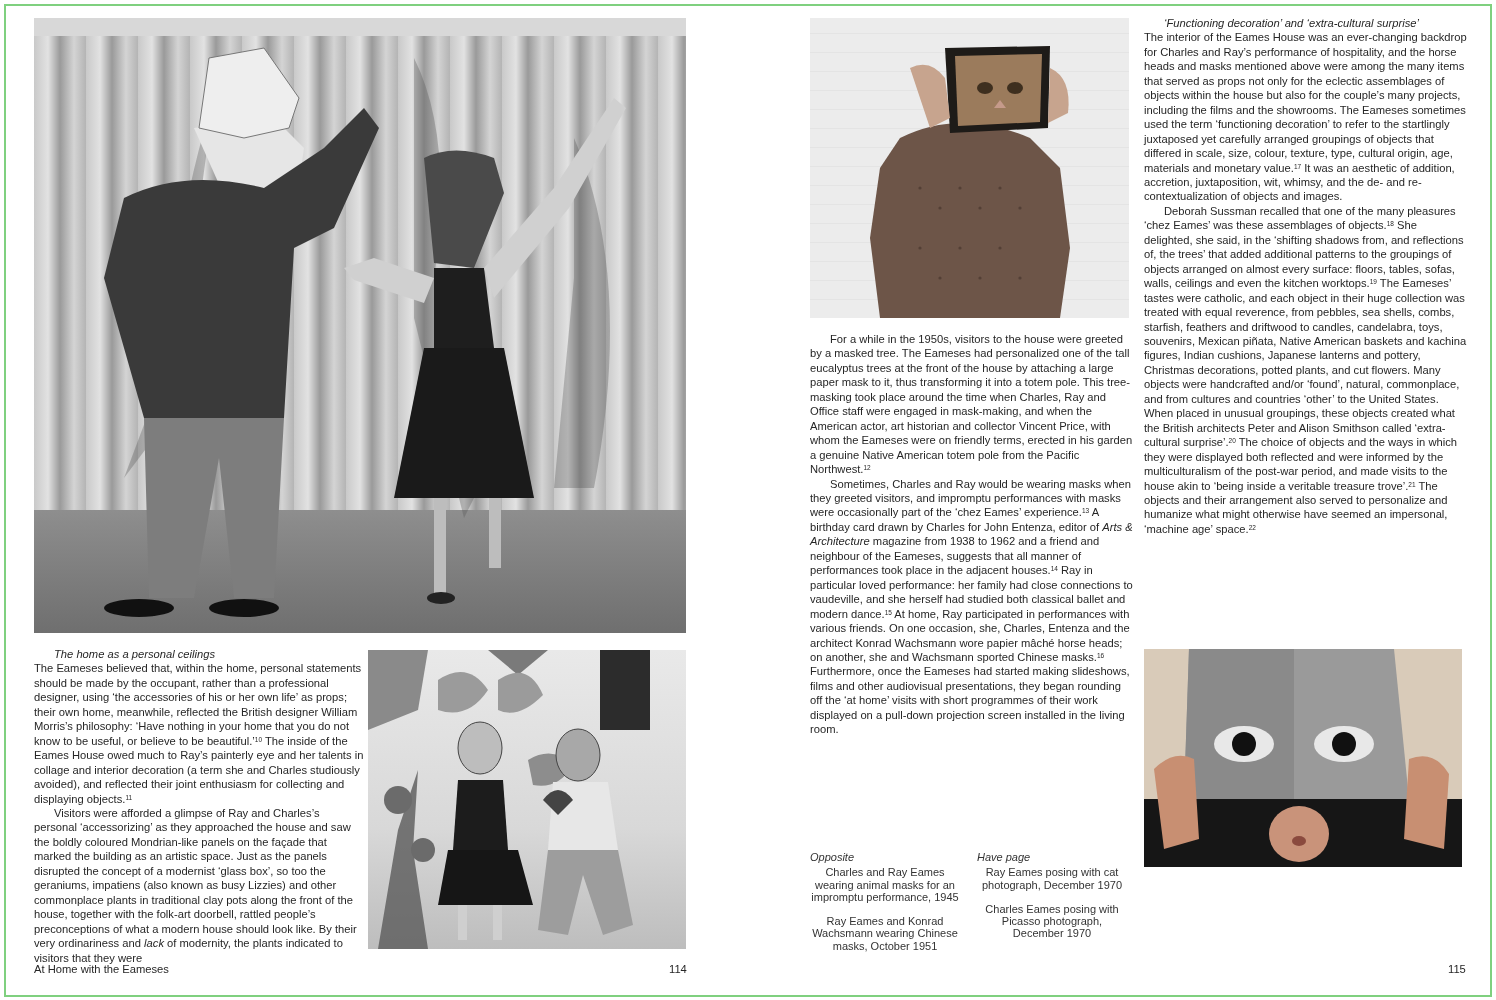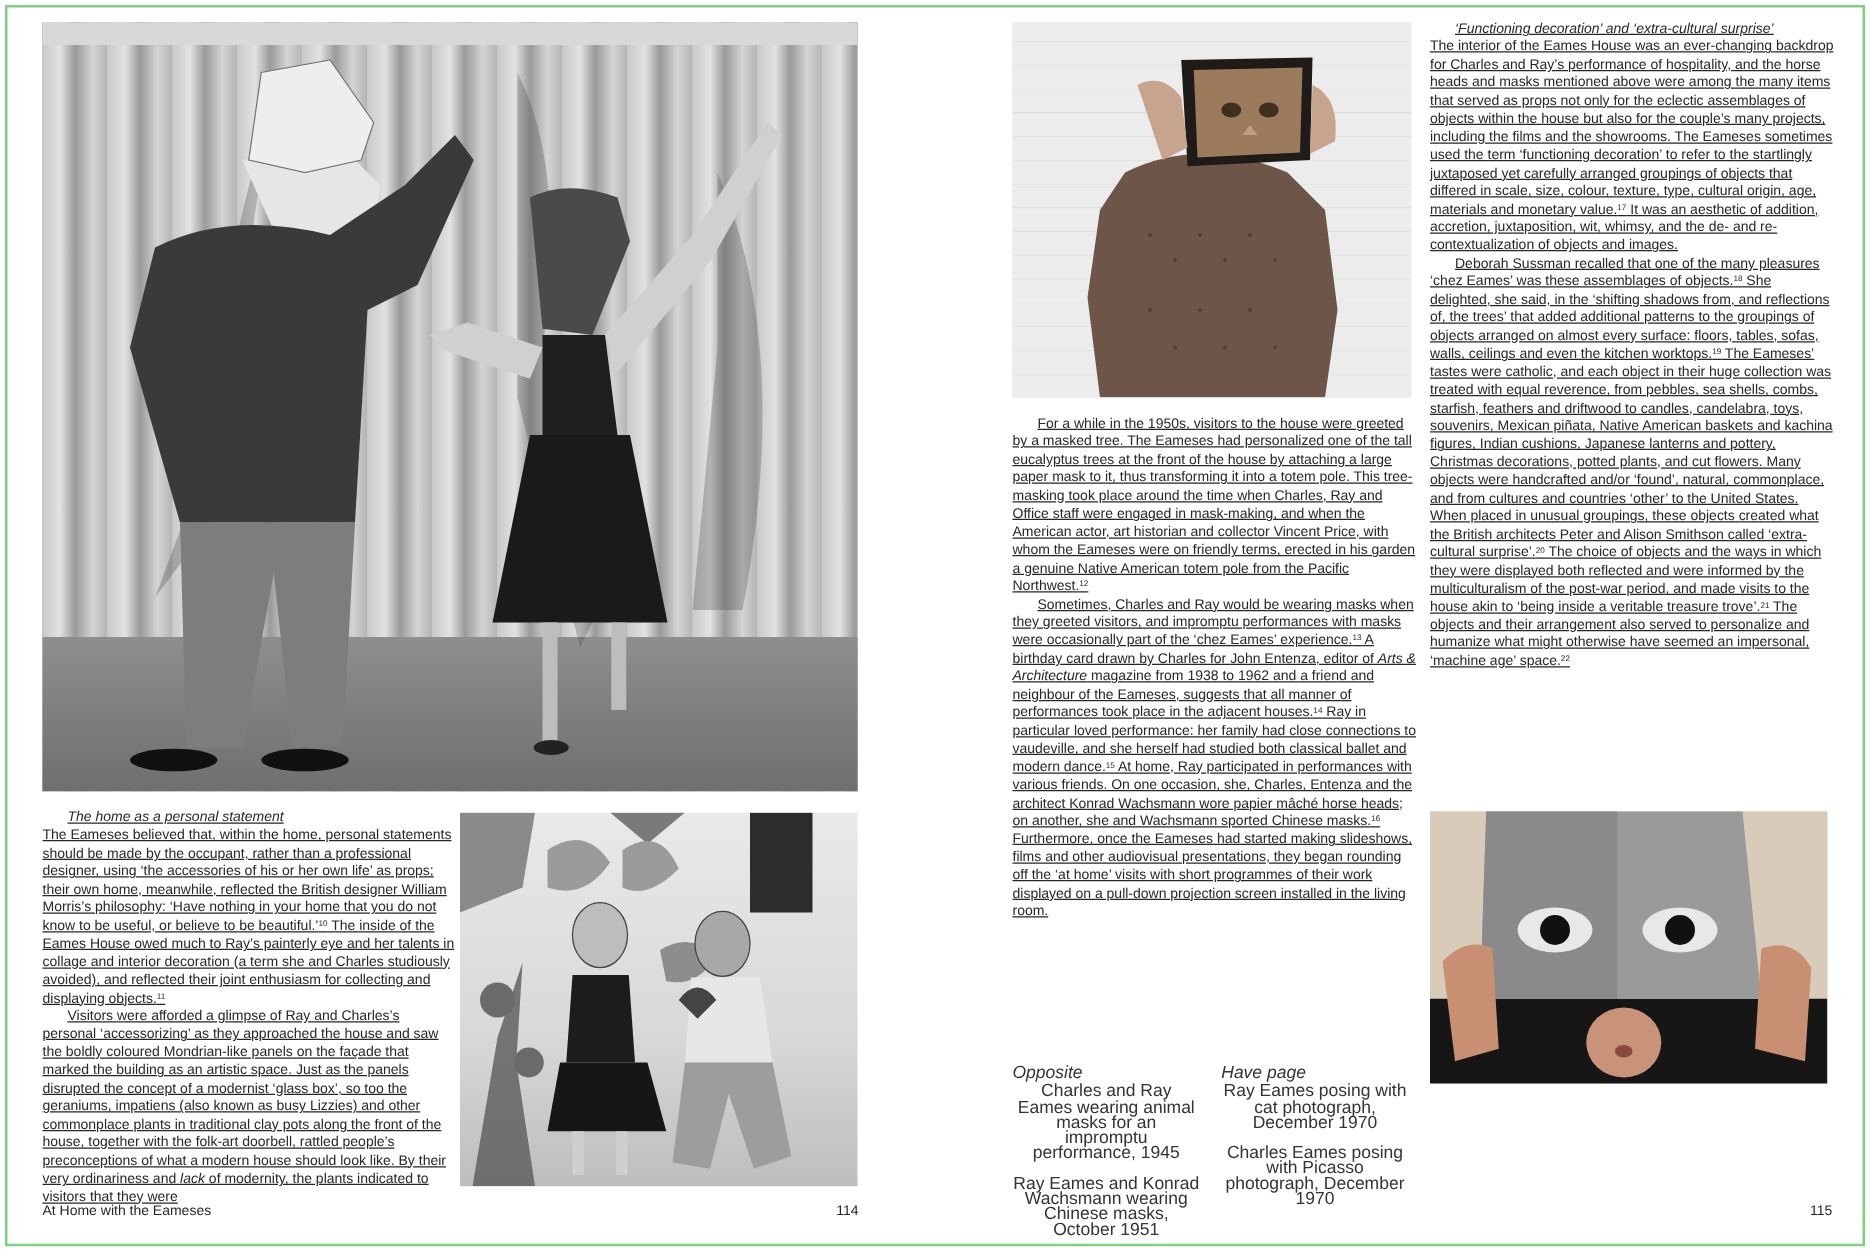--- a/index.html
+++ b/index.html
@@ -1,27 +1,27 @@
 <!DOCTYPE html>
 <html><head>
 <meta charset="utf-8">
 <style>
   html, body { margin:0; padding:0; background:#ffffff; }
   body { width:1496px; height:1000px; position:relative; overflow:hidden;
          font-family:"Liberation Sans", sans-serif; color:#222; }
   .frame { position:absolute; left:4px; top:4px; right:4px; bottom:3px;
            border:2px solid #7fd07f; box-sizing:border-box; pointer-events:none; }
   .photo { position:absolute; overflow:hidden; }
-  .col { position:absolute; font-size:11.2px; line-height:14.45px; color:#262626;text-decoration:underline; }
+  .col { position:absolute; font-size:11.2px; line-height:14.45px; color:#262626; }
   .col p { margin:0; text-indent:20px; }
   .col p.first { text-indent:0; }
   .heading { font-style:italic; text-indent:20px; display:block; }
   sup { font-size:6.5px; vertical-align:top; position:relative; top:-1px; }
   .folio { position:absolute; top:963px; font-size:11.2px; color:#262626; }
-  .caps { position:absolute; top:851px; font-size:14px; line-height:12.3px; color:#333; }
+  .caps { position:absolute; top:851px; font-size:11px; line-height:12.3px; color:#333; }
   .caps .lbl { font-style:italic; display:block; margin-bottom:3px; }
   .caps .item { display:block; margin-bottom:12px;text-align:center; }
   em { font-style:italic; }
 </style>
 </head>
 <body>
 
 <div class="frame"></div>
 
 <div class="photo" style="left:34px; top:18px; width:652px; height:615px;
@@ -119,21 +119,21 @@
     <ellipse cx="200" cy="95" rx="30" ry="18" fill="#e8e8e8"></ellipse>
     <circle cx="200" cy="95" r="12" fill="#111"></circle>
     <path d="M10 120 Q30 100 50 110 L55 190 L20 200 Z" fill="#c88f72"></path>
     <path d="M265 110 Q290 100 305 125 L300 200 L260 190 Z" fill="#c88f72"></path>
     <ellipse cx="155" cy="185" rx="30" ry="28" fill="#c9937a"></ellipse>
     <ellipse cx="155" cy="192" rx="7" ry="5" fill="#8a4a3e"></ellipse>
   </svg>
 </div>
 
 <div class="col" style="left:34px; top:647px; width:330px;">
-  <span class="heading">The home as a personal statement</span>
+  <span class="heading">The home as a personal ceilings</span>
   <p class="first"><span>The Eameses believed that, within the home, personal statements should be made by the occupant, rather than a professional designer, using ‘the accessories of his or her own life’ as props; their own home, meanwhile, reflected the British designer William Morris’s philosophy: ‘Have nothing in your home that you do not know to be useful, or believe to be beautiful.’</span><sup>10</sup><span> The inside of the Eames House owed much to Ray’s painterly eye and her talents in collage and interior decoration (a term she and Charles studiously avoided), and reflected their joint enthusiasm for collecting and displaying objects.</span><sup>11</sup></p>
   <p><span>Visitors were afforded a glimpse of Ray and Charles’s personal ‘accessorizing’ as they approached the house and saw the boldly coloured Mondrian-like panels on the façade that marked the building as an artistic space. Just as the panels disrupted the concept of a modernist ‘glass box’, so too the geraniums, impatiens (also known as busy Lizzies) and other commonplace plants in traditional clay pots along the front of the house, together with the folk-art doorbell, rattled people’s preconceptions of what a modern house should look like. By their very ordinariness and </span><em>lack</em><span> of modernity, the plants indicated to visitors that they were</span></p>
 </div>
 
 <div class="col" style="left:810px; top:332px; width:326px;">
   <p><span>For a while in the 1950s, visitors to the house were greeted by a masked tree. The Eameses had personalized one of the tall eucalyptus trees at the front of the house by attaching a large paper mask to it, thus transforming it into a totem pole. This tree-masking took place around the time when Charles, Ray and Office staff were engaged in mask-making, and when the American actor, art historian and collector Vincent Price, with whom the Eameses were on friendly terms, erected in his garden a genuine Native American totem pole from the Pacific Northwest.</span><sup>12</sup></p>
   <p><span>Sometimes, Charles and Ray would be wearing masks when they greeted visitors, and impromptu performances with masks were occasionally part of the ‘chez Eames’ experience.</span><sup>13</sup><span> A birthday card drawn by Charles for John Entenza, editor of </span><em>Arts &amp; Architecture</em><span> magazine from 1938 to 1962 and a friend and neighbour of the Eameses, suggests that all manner of performances took place in the adjacent houses.</span><sup>14</sup><span> Ray in particular loved performance: her family had close connections to vaudeville, and she herself had studied both classical ballet and modern dance.</span><sup>15</sup><span> At home, Ray participated in performances with various friends. On one occasion, she, Charles, Entenza and the architect Konrad Wachsmann wore papier mâché horse heads; on another, she and Wachsmann sported Chinese masks.</span><sup>16</sup><span> Furthermore, once the Eameses had started making slideshows, films and other audiovisual presentations, they began rounding off the ‘at home’ visits with short programmes of their work displayed on a pull-down projection screen installed in the living room.</span></p>
 </div>
 
 <div class="col" style="left:1144px; top:16px; width:324px;">

